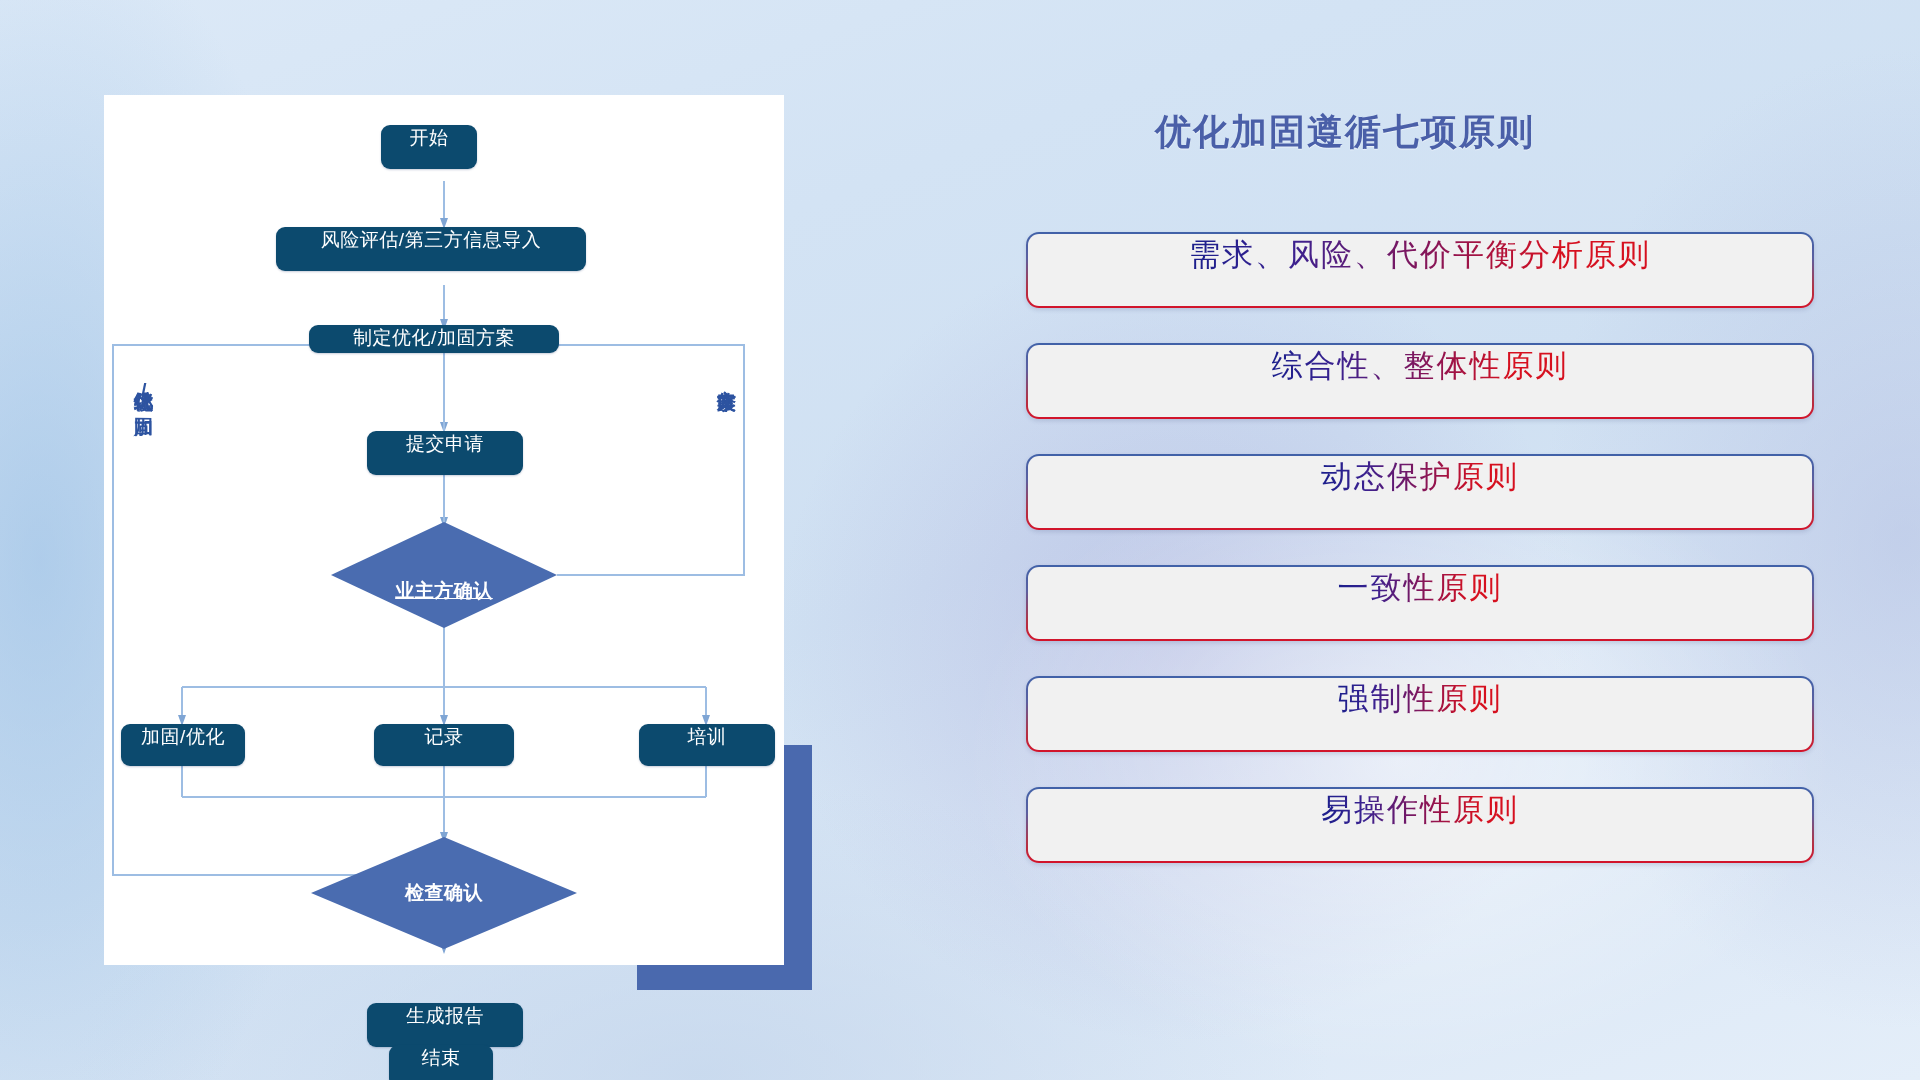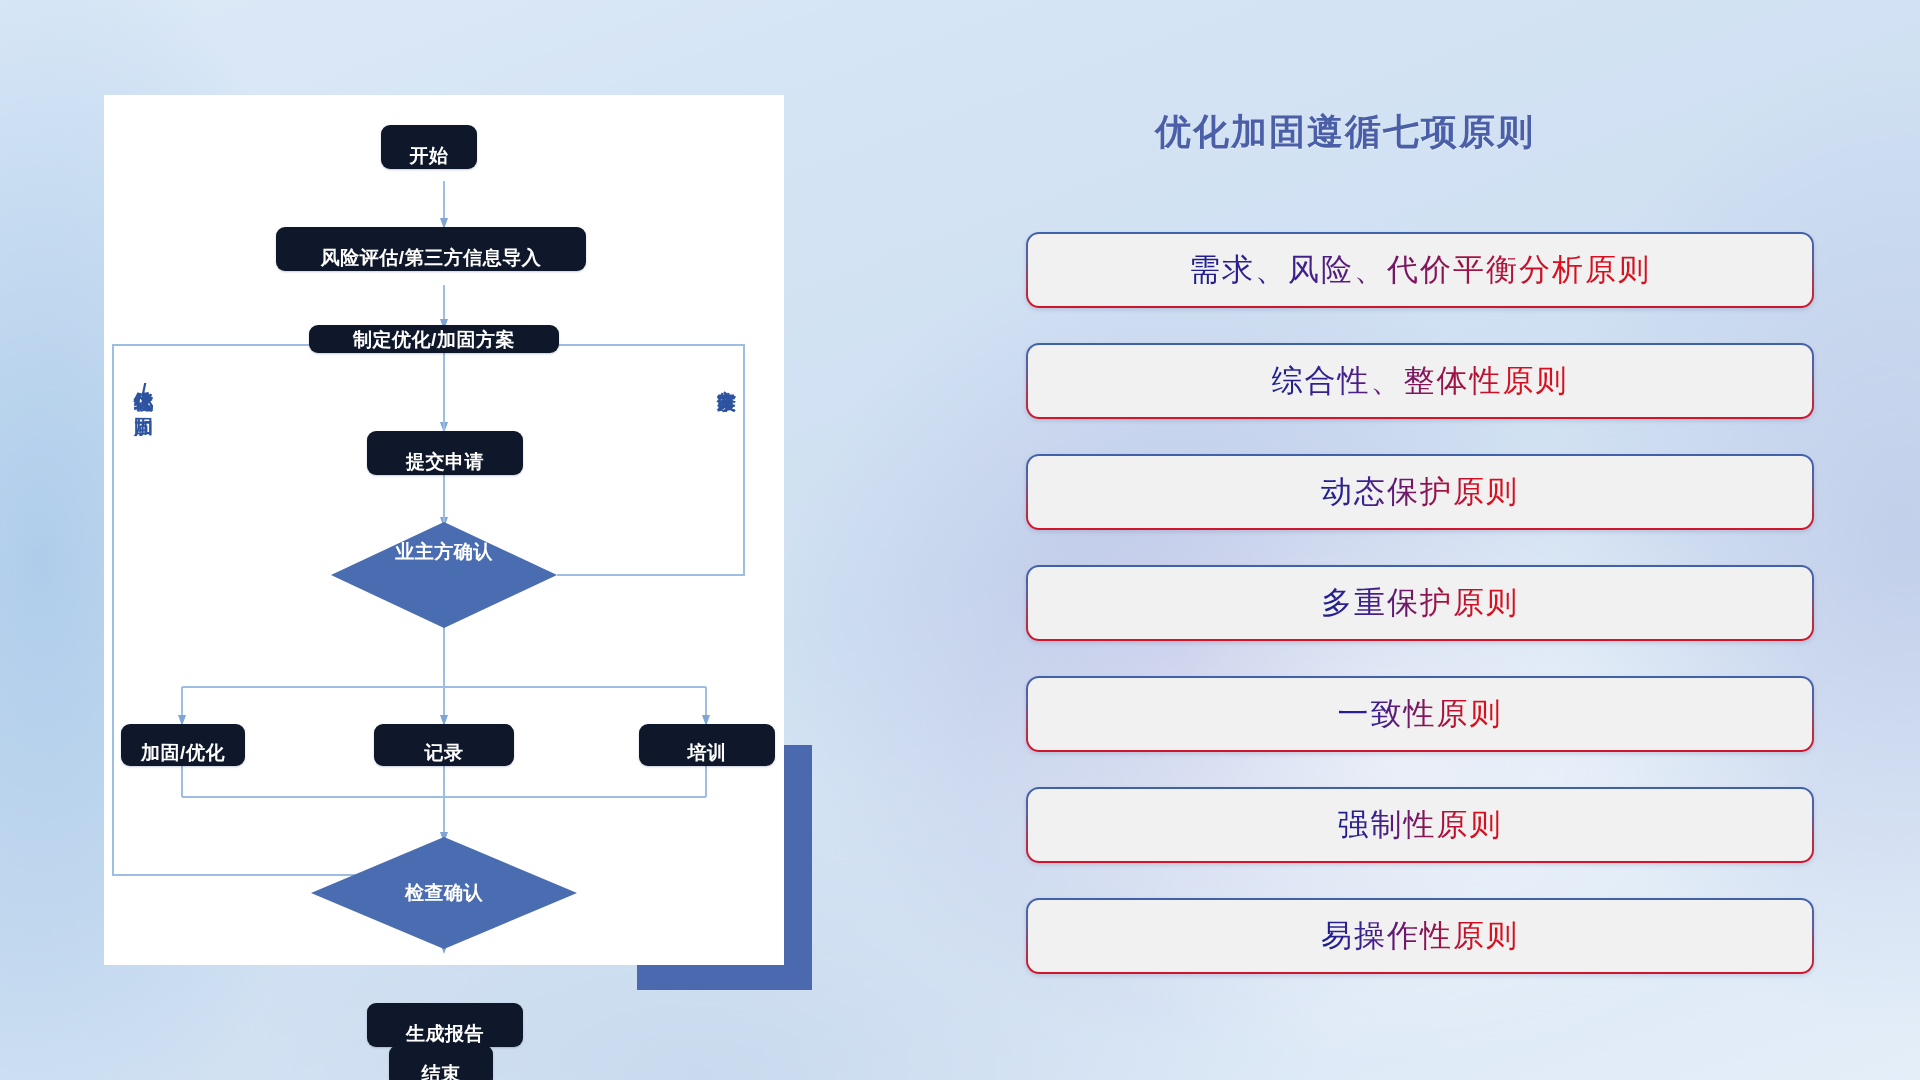--- a/index.html
+++ b/index.html
@@ -31,25 +31,25 @@
     position: absolute;
     left: 104px; top: 95px;
     width: 680px; height: 870px;
     background: #ffffff;
   }
   #flow { position: absolute; inset: 0; }
   #flow svg { position: absolute; left: 0; top: 0; }
 
   .node {
     position: absolute;
-    background: #0f172a;
+    background: #0c4a6e;
     color: #ffffff;
     border-radius: 9px;
-    display: flex; align-items: flex-end; justify-content: center;
-    font-size: 19px; font-weight: bold;
+    display: flex; align-items: flex-start; justify-content: center;
+    font-size: 19px; font-weight: normal;
     letter-spacing: 0.5px;
     white-space: nowrap;
     box-shadow: 0 1px 2px rgba(40,60,110,0.25);
   }
   .vlabel {
     position: absolute;
     writing-mode: vertical-rl;
     text-orientation: upright;
     color: #2d53a0;
     font-size: 19px;
@@ -87,21 +87,21 @@
     margin-bottom: 35px;
     border-radius: 13px;
     padding: 2px;
     background: linear-gradient(to bottom, #4061a8 0%, #5a5fa0 34%, #b03448 72%, #d3132a 100%);
     box-shadow: 0 2px 4px rgba(60,80,130,0.18);
   }
   .card-inner {
     width: 100%; height: 100%;
     border-radius: 11px;
     background: #f1f1f1;
-    display: flex; align-items: center; justify-content: center;
+    display: flex; align-items: flex-start; justify-content: center;
   }
   .card-text {
     font-size: 31px;
     font-weight: normal;
     letter-spacing: 2px;
     white-space: nowrap;
     background: linear-gradient(to right, #1b1f8c 0%, #3a2190 22%, #8e1452 55%, #d6101f 80%, #d6101f 100%);
     -webkit-background-clip: text;
     background-clip: text;
     color: transparent;
@@ -191,21 +191,21 @@
       </div>
 
       <div class="node" style="left:263px; top:908px; width:156px; height:44px;">
         <span>生成报告</span>
       </div>
 
       <div class="node" style="left:285px; top:923px; width:104px; height:42px;margin-top:27px;">
         <span>结束</span>
       </div>
 
-      <div class="diamond-label" style="left:227px; top:437px; width:226px; height:40px;">
+      <div class="diamond-label" style="left:227px; top:476px; width:226px; height:40px;text-decoration:underline;">
         <span>业主方确认</span>
       </div>
 
       <div class="diamond-label" style="left:207px; top:778px; width:266px; height:40px;">
         <span>检查确认</span>
       </div>
 
       <div class="vlabel" style="left:30px; top:280px; height:190px;">继续优化/加固</div>
 
       <div class="vlabel" style="left:613px; top:280px; height:130px;">方案修改</div>
@@ -228,25 +228,20 @@
         <span class="card-text">综合性、整体性原则</span>
       </div>
     </div>
 
     <div class="card">
       <div class="card-inner">
         <span class="card-text">动态保护原则</span>
       </div>
     </div>
 
-    <div class="card">
-      <div class="card-inner">
-        <span class="card-text">多重保护原则</span>
-      </div>
-    </div>
 
     <div class="card">
       <div class="card-inner">
         <span class="card-text">一致性原则</span>
       </div>
     </div>
 
     <div class="card">
       <div class="card-inner">
         <span class="card-text">强制性原则</span>

